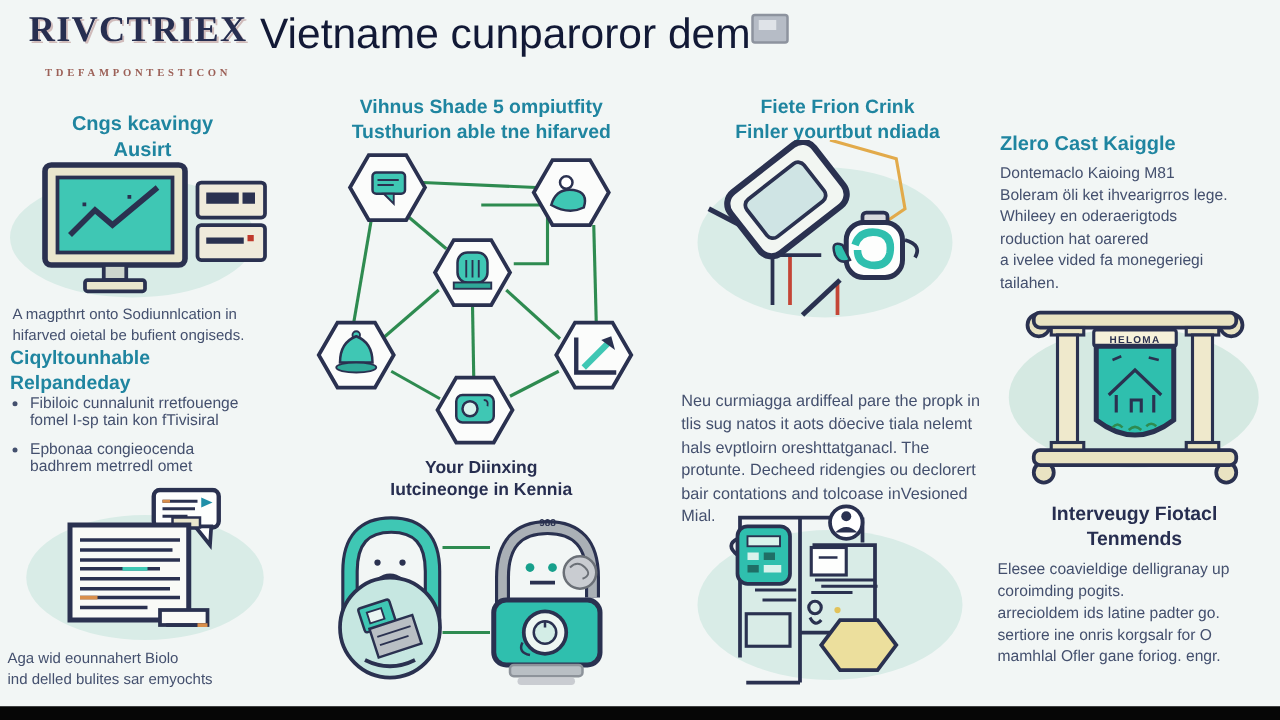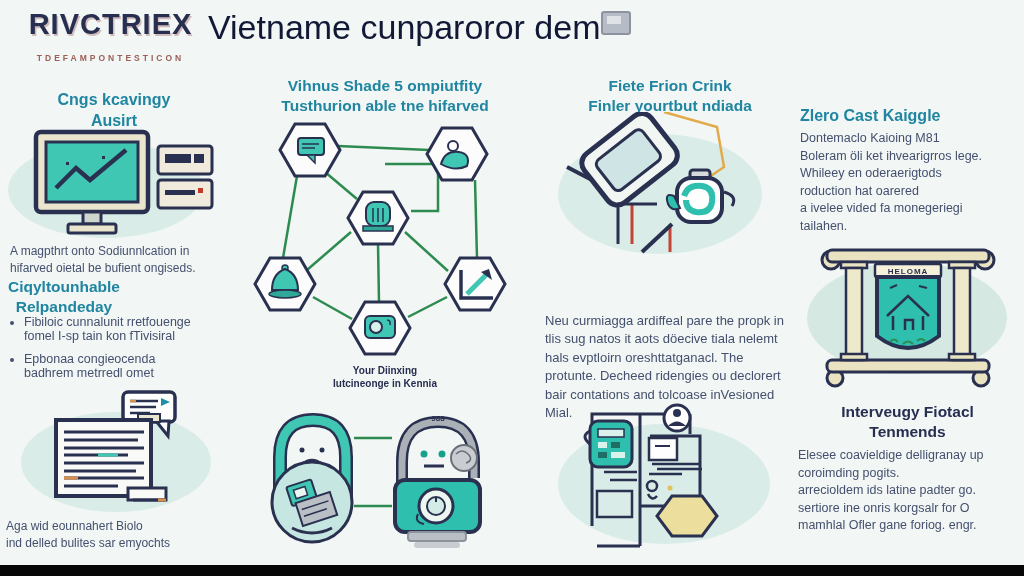--- a/index.html
+++ b/index.html
@@ -7,32 +7,32 @@
        background:#f2f6f5;font-family:"Liberation Sans",sans-serif;}
   .abs{position:absolute;}
   .pre{white-space:pre-line;}
   .logo-text{font-size:29px;font-weight:900;color:#272e50;letter-spacing:1px;
              text-shadow:1.5px 1.5px 0 rgba(130,50,50,.30);line-height:1;}
   .logo-sub{font-size:8.5px;letter-spacing:3px;color:#9c6057;margin-top:14px;font-weight:700;}
   .main-title{font-size:34px;font-weight:400;color:#121936;display:flex;align-items:center;line-height:1;}
   .title-icon{display:inline-block;width:26px;height:20px;background:#b6bcc6;border:2px solid #8d939e;
               border-radius:3px;margin:0 1px;position:relative;top:-4px;}
   .title-icon::after{content:"";position:absolute;left:4px;top:3px;width:14px;height:8px;background:#dfe3e8;}
-  .h-teal{color:#1f85a0;font-weight:800;line-height:1.3;text-align:center;}
+  .h-teal{color:#1f85a0;font-weight:800;line-height:1.3;}
   .h-navy{color:#272e50;font-weight:800;line-height:1.3;}
   .body-text{color:#44506e;line-height:1.4;}
   ul.bullets{margin:0;padding-left:16px;}
   ul.bullets li{margin-bottom:9px;white-space:pre-line;color:#44506e;}
   .bottom-bar{left:0;top:565px;width:1024px;height:11px;background:#060606;}
   .tc{text-align:center;}
 </style>
 </head>
 <body>
 
-<div class="abs" style="left:18px;top:10px;width:185px;">
+<div class="abs" style="left:18px;top:10px;width:185px;font-family:Liberation Serif, serif;">
   <div class="logo-text tc">RIVCTRIEX</div>
   <div class="logo-sub tc">TDEFAMPONTESTICON</div>
 </div>
 
 <div class="abs main-title" style="left:208px;top:10px;">
   <span>Vietname cunparoror dem</span>
     <span class="title-icon"></span>
 </div>
 
 <div class="abs h-teal tc pre" style="left:8px;top:90px;width:212px;font-size:16px;">Cngs kcavingy
@@ -156,21 +156,21 @@
     <circle cx="131" cy="213" r="6" fill="#d9f2ec" stroke="#2a3150" stroke-width="2"></circle>
     <path d="M142,206 q4,0 3,5" fill="none" stroke="#2a3150" stroke-width="1.5"></path>
   </g>
   <g>
     <path d="M216,156 V184 H248" fill="none" stroke="#2a3150" stroke-width="3.5"></path>
     <line x1="222" y1="180" x2="242" y2="160" stroke="#3fc7b4" stroke-width="5"></line>
     <polygon points="244,155 247,166 236,158" fill="#2a3150"></polygon>
   </g>
 </svg>
 
-<div class="abs h-navy tc pre" style="left:250px;top:364px;width:270px;font-size:10px;">Your Diinxing
+<div class="abs h-navy tc pre" style="left:250px;top:364px;width:270px;font-size:14px;">Your Diinxing
 Iutcineonge in Kennia</div>
 
 <svg class="abs" style="left:250px;top:402px;" width="280" height="162" viewBox="0 0 280 162">
   <line x1="104" y1="36" x2="142" y2="36" stroke="#2e8b50" stroke-width="2.5"></line>
   <line x1="104" y1="104" x2="142" y2="104" stroke="#2e8b50" stroke-width="2.5"></line>
   <g>
     <path d="M30,95 V55 Q30,18 63,18 Q96,18 96,55 V95" fill="none" stroke="#2a3150" stroke-width="14"></path>
     <path d="M30,95 V55 Q30,18 63,18 Q96,18 96,55 V95" fill="none" stroke="#3fc7b4" stroke-width="9"></path>
     <circle cx="52" cy="48" r="2.5" fill="#2a3150"></circle>
       <circle cx="72" cy="48" r="2.5" fill="#2a3150"></circle>

